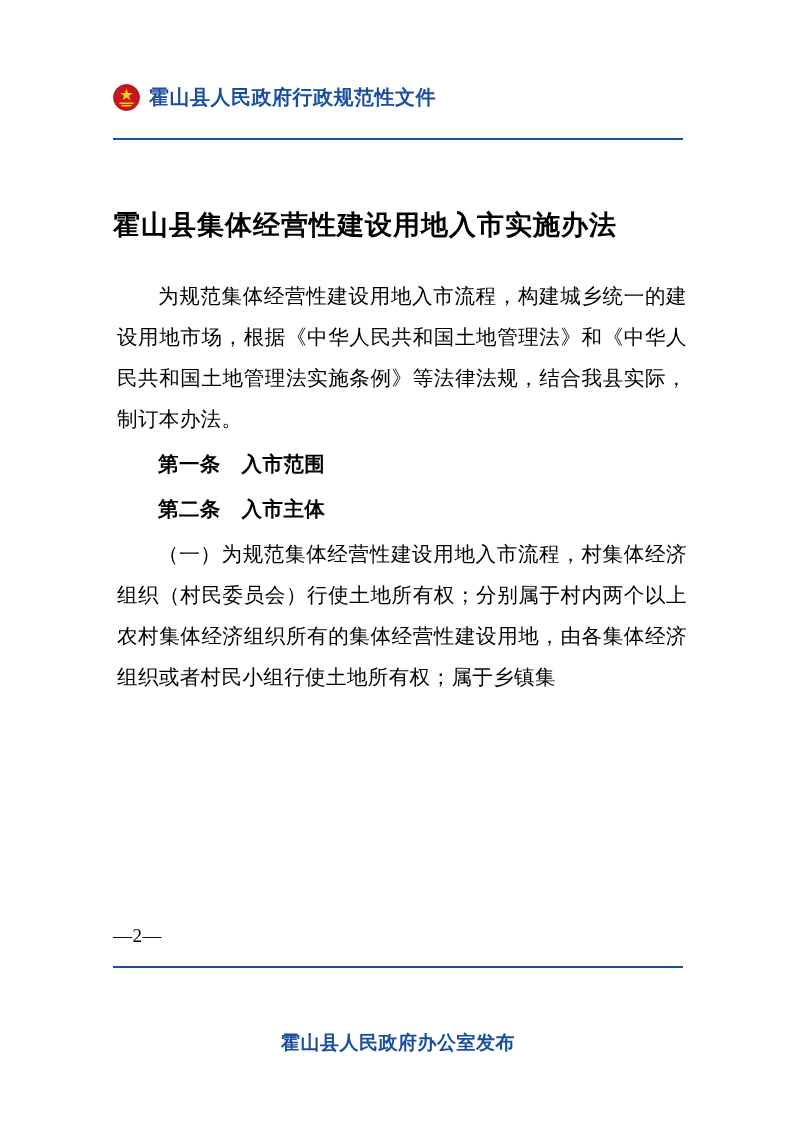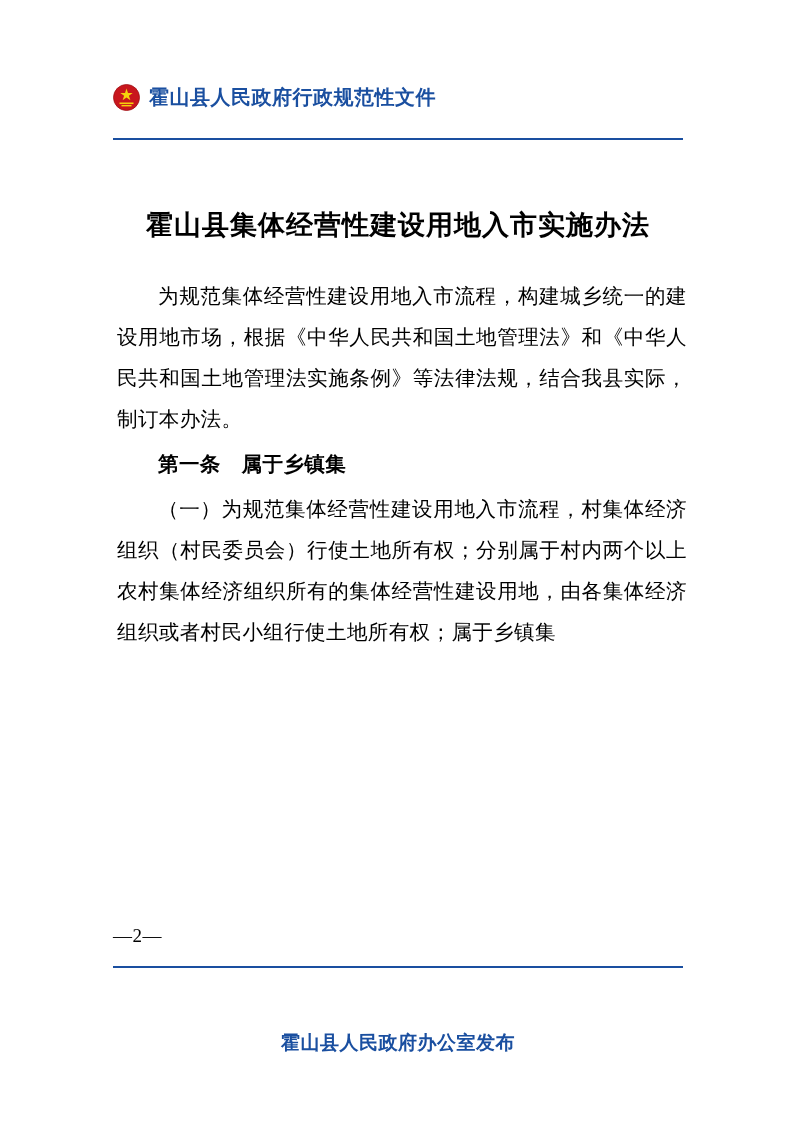--- a/index.html
+++ b/index.html
@@ -55,21 +55,20 @@
     height: 2px;
     background: #1a4fa0;
   }
 
   
   .doc-title {
     position: absolute;
     left: 113px;
     top: 190px;
     width: 570px;
-    text-align: center;
     font-size: 27px;
     font-weight: bold;
     letter-spacing: 1px;
     line-height: 1.3;
   }
 
   
   .doc-body {
     position: absolute;
     left: 113px;
@@ -133,21 +132,22 @@
       </svg>
     </span>
     <span class="header-title">霍山县人民政府行政规范性文件</span>
   </div>
   <div class="header-rule"></div>
 
   <h1 class="doc-title">霍山县集体经营性建设用地入市实施办法</h1>
 
   <div class="doc-body">
     <p class="para">为规范集体经营性建设用地入市流程，构建城乡统一的建设用地市场，根据《中华人民共和国土地管理法》和《中华人民共和国土地管理法实施条例》等法律法规，结合我县实际，制订本办法。</p>
-    <p class="para heading">第一条　属于乡镇集</p>
+    <p class="para heading">第一条　入市范围</p>
+    <p class="para heading">第二条　入市主体</p>
     <p class="para">（一）为规范集体经营性建设用地入市流程，村集体经济组织（村民委员会）行使土地所有权；分别属于村内两个以上农村集体经济组织所有的集体经营性建设用地，由各集体经济组织或者村民小组行使土地所有权；属于乡镇集</p>
   </div>
 
   <div class="page-number">—2—</div>
   <div class="footer-rule"></div>
   <div class="footer-text">霍山县人民政府办公室发布</div>
 
 </div>
 
 </body></html>

